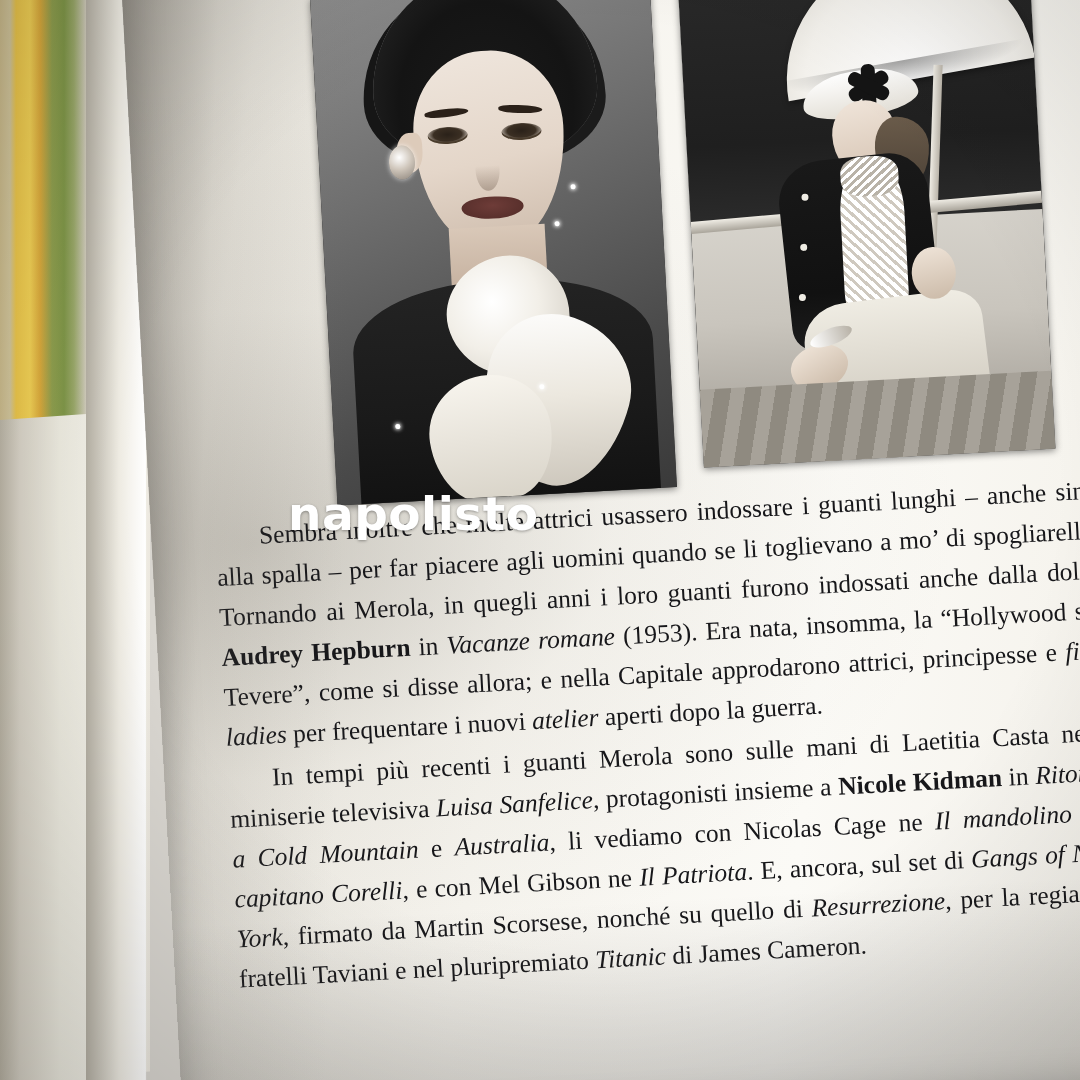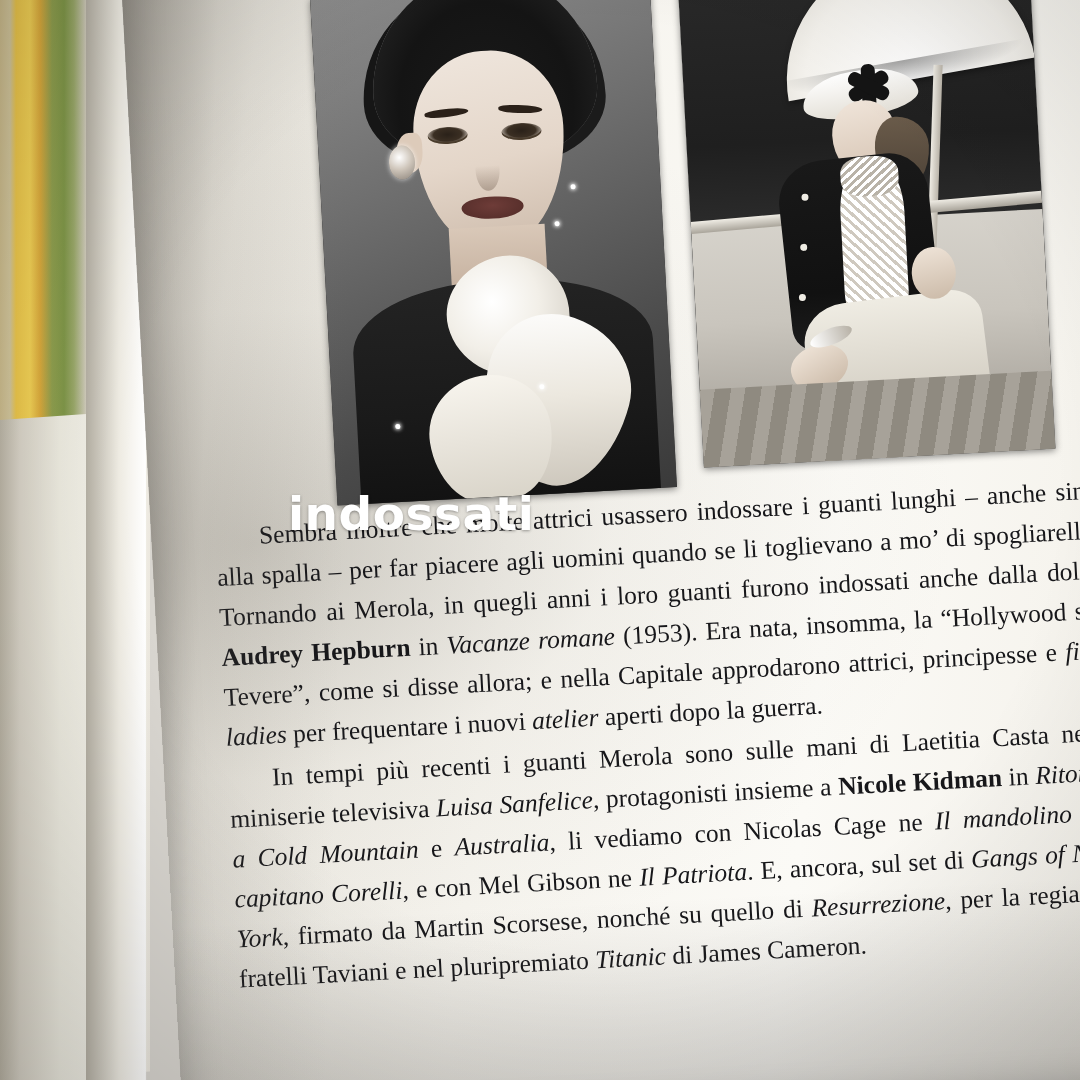--- a/index.html
+++ b/index.html
@@ -448,16 +448,16 @@
         <span>Sembra inoltre che molte attrici usassero indossare i guanti lunghi – anche sino alla spalla – per far piacere agli uomini quando se li toglievano a mo’ di spogliarello. Tornando ai Merola, in quegli anni i loro guanti furono indossati anche dalla dolce </span><span class="bd">Audrey Hepburn</span><span> in </span><span class="it">Vacanze romane</span><span> (1953). Era nata, insomma, la “Hollywood sul Tevere”, come si disse allora; e nella Capitale approdarono attrici, principesse e </span><span class="it">first ladies</span><span> per frequentare i nuovi </span><span class="it">atelier</span><span> aperti dopo la guerra.</span>
       </p>
       <p class="indent">
         <span>In tempi più recenti i guanti Merola sono sulle mani di Laetitia Casta nella miniserie televisiva </span><span class="it">Luisa Sanfelice</span><span>, protagonisti insieme a </span><span class="bd">Nicole Kidman</span><span> in </span><span class="it">Ritorno a Cold Mountain</span><span> e </span><span class="it">Australia</span><span>, li vediamo con Nicolas Cage ne </span><span class="it">Il mandolino del capitano Corelli</span><span>, e con Mel Gibson ne </span><span class="it">Il Patriota</span><span>. E, ancora, sul set di </span><span class="it">Gangs of New York</span><span>, firmato da Martin Scorsese, nonché su quello di </span><span class="it">Resurrezione</span><span>, per la regia dei fratelli Taviani e nel pluripremiato </span><span class="it">Titanic</span><span> di James Cameron.</span>
       </p>
     </div>
   </div>
 
   <div class="curve-shade"></div>
 
-  <div class="watermark">indossati</div>
+  <div class="watermark">napolisto</div>
 
   <div class="vignette"></div>
 </div>
 
 </body></html>

